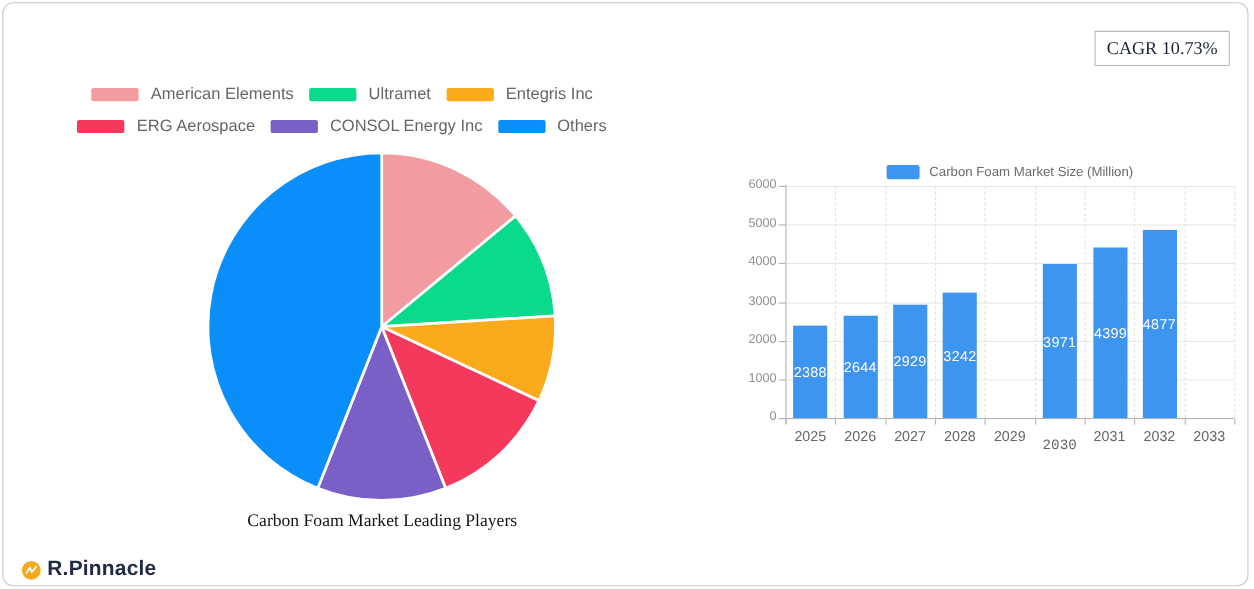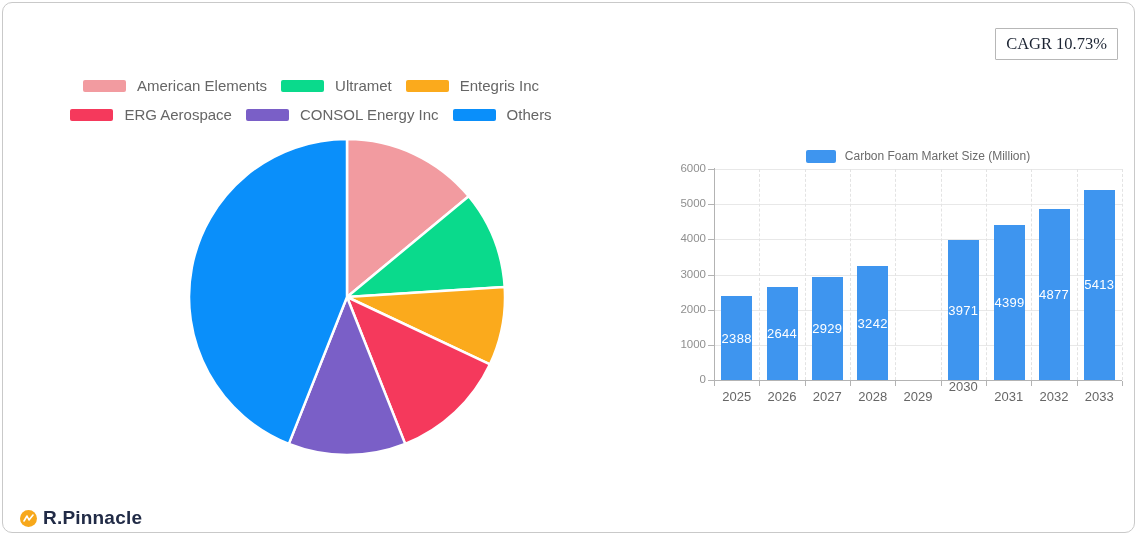--- a/index.html
+++ b/index.html
@@ -86,20 +86,21 @@
 
   <svg class="pie-svg" id="pie-svg" width="322" height="322" viewBox="0 0 322 322">
       <path d="M161,161 L161.00,3.00 A158,158 0 0 1 282.74,60.29 Z" fill="#F29BA0" stroke="#fff" stroke-width="2.5" stroke-linejoin="round" class="pie-slice"></path>
       <path d="M161,161 L282.74,60.29 A158,158 0 0 1 318.69,151.08 Z" fill="#0ADA8C" stroke="#fff" stroke-width="2.5" stroke-linejoin="round" class="pie-slice"></path>
       <path d="M161,161 L318.69,151.08 A158,158 0 0 1 303.96,228.27 Z" fill="#FBAA1C" stroke="#fff" stroke-width="2.5" stroke-linejoin="round" class="pie-slice"></path>
       <path d="M161,161 L303.96,228.27 A158,158 0 0 1 219.16,307.90 Z" fill="#F5395C" stroke="#fff" stroke-width="2.5" stroke-linejoin="round" class="pie-slice"></path>
       <path d="M161,161 L219.16,307.90 A158,158 0 0 1 102.84,307.90 Z" fill="#7A5FC7" stroke="#fff" stroke-width="2.5" stroke-linejoin="round" class="pie-slice"></path>
       <path d="M161,161 L102.84,307.90 A158,158 0 0 1 161.00,3.00 Z" fill="#0A8FFA" stroke="#fff" stroke-width="2.5" stroke-linejoin="round" class="pie-slice"></path>
     </svg>
 
+  <div class="pie-title">Carbon Foam Market Leading Players</div>
 
   <div class="bar-chart">
     <div class="bar-legend">
       <span class="bar-legend-swatch" id="bar-legend-swatch" style="background: rgb(62, 149, 239);"></span>
       <span class="bar-legend-label">Carbon Foam Market Size (Million)</span>
     </div>
     <div class="plot" id="bar-plot">
         <div class="ytick" style="top: 211px;"></div>
         <div class="gridline" style="top: 175.833px;"></div>
         <div class="ytick" style="top: 175.833px;"></div>
@@ -146,42 +147,39 @@
         </div>
         <div class="bar" style="left: 233.833px; height: 139.647px; background: rgb(62, 149, 239);">
           <span class="bar-value">3971</span>
         </div>
         <div class="bar" style="left: 280px; height: 154.698px; background: rgb(62, 149, 239);">
           <span class="bar-value">4399</span>
         </div>
         <div class="bar" style="left: 324.5px; height: 171.508px; background: rgb(62, 149, 239);">
           <span class="bar-value">4877</span>
         </div>
-        <div class="bar" style="left: 369.833px; height: 190.357px; background: rgb(62, 149, 239);">
-          <span class="bar-value">5413</span>
-        </div>
         <div class="axis-x"></div>
         <div class="axis-y"></div>
       </div>
     <div id="bar-ylabels">
         <div class="ylabel" style="top: 228px;">0</div>
         <div class="ylabel" style="top: 192.833px;">1000</div>
         <div class="ylabel" style="top: 157.667px;">2000</div>
         <div class="ylabel" style="top: 122.5px;">3000</div>
         <div class="ylabel" style="top: 87.3333px;">4000</div>
         <div class="ylabel" style="top: 52.1667px;">5000</div>
         <div class="ylabel" style="top: 17px;">6000</div>
       </div>
     <div id="bar-xlabels">
         <div class="xlabel" style="left: 49.6667px; top: 244px;">2025</div>
         <div class="xlabel" style="left: 95px; top: 244px;">2026</div>
         <div class="xlabel" style="left: 140.333px; top: 244px;">2027</div>
         <div class="xlabel" style="left: 185.667px; top: 244px;">2028</div>
         <div class="xlabel" style="left: 231px; top: 244px;">2029</div>
-        <div class="xlabel" style="left: 276.333px; top: 234px;">2030</div>
+        <div class="xlabel" style="left: 276.333px; top: 252px; font-family: Liberation Mono, monospace;">2030</div>
         <div class="xlabel" style="left: 321.667px; top: 244px;">2031</div>
         <div class="xlabel" style="left: 367px; top: 244px;">2032</div>
         <div class="xlabel" style="left: 412.333px; top: 244px;">2033</div>
       </div>
   </div>
 
   <div class="brand">
     <span class="brand-icon">
       <svg width="11" height="9" viewBox="0 0 11 9">
         <polyline points="1,7 4,2 6,6 10,1" fill="none" stroke="#fff" stroke-width="1.6" stroke-linecap="round" stroke-linejoin="round"></polyline>

